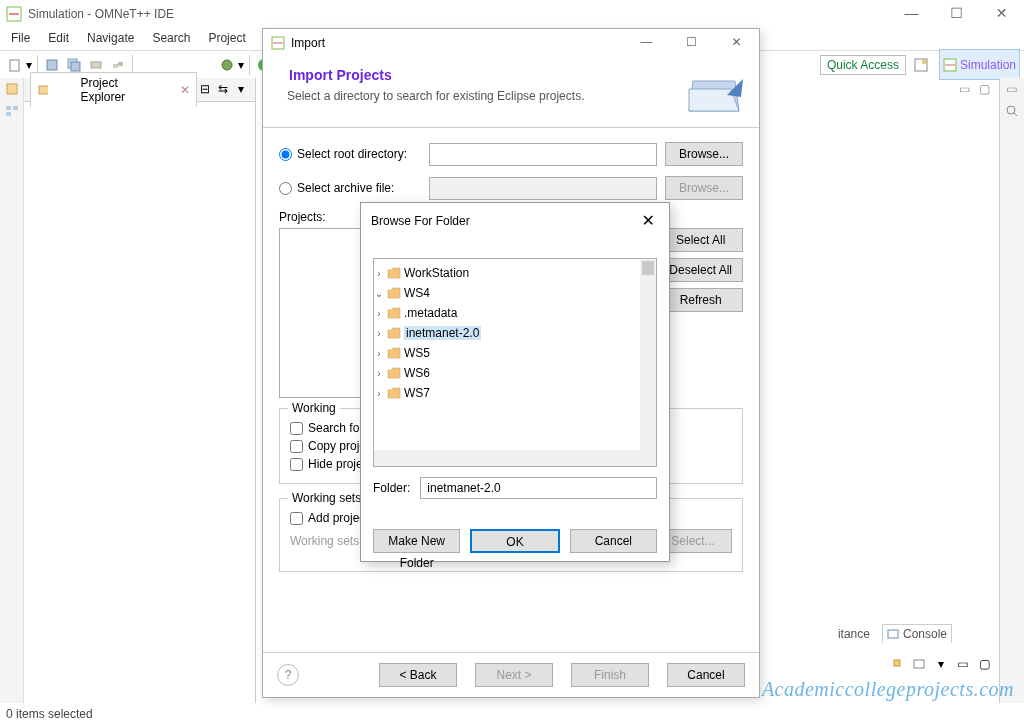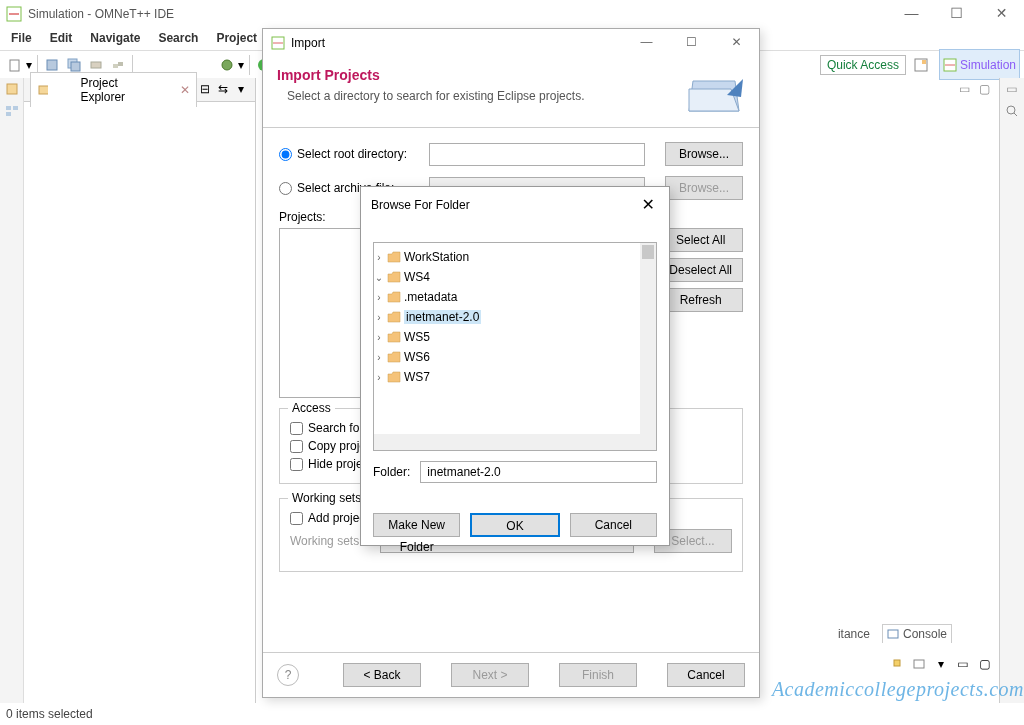--- a/index.html
+++ b/index.html
@@ -6,21 +6,21 @@
 body { width: 1024px; height: 725px; background: #fff; position: relative; overflow: hidden; }
 
 
 .main-titlebar { height: 28px; display: flex; align-items: center; padding-left: 6px; color: #555; }
 .main-titlebar .app-icon { width: 16px; height: 16px; margin-right: 6px; }
 .win-ctrls { margin-left: auto; display: flex; }
 .win-ctrls div { width: 45px; height: 28px; text-align: center; line-height: 26px; color: #666; font-size: 14px; }
 
 
 .menu-bar { height: 22px; display: flex; padding-left: 2px; }
-.menu-bar span { padding: 3px 9px; color: #333; font-weight: bold; }
+.menu-bar span { padding: 3px 9px; color: #333; }
 
 
 .toolbar { height: 28px; display: flex; align-items: center; border-top: 1px solid #ddd; padding: 0 4px; }
 .tool-btn { width: 22px; height: 22px; display: flex; align-items: center; justify-content: center; }
 .tool-sep { width: 1px; height: 20px; background: #ccc; margin: 0 3px; }
 .drop-arrow { width: 8px; }
 .quick-access { margin-left: auto; border: 1px solid #bbb; height: 20px; padding: 2px 6px; color: #15803d; }
 .persp-btn { border: 1px solid transparent; height: 31px; padding: 2px 3px; display: flex; align-items: center; margin-left: 4px; color: #8b5cf6; }
 .persp-btn.active { border-color: #a8c8e8; background: #e0edfa; }
 .persp-btn .ico { width: 14px; height: 14px; margin-right: 3px; }
@@ -49,42 +49,42 @@
 
 .status-bar { position: absolute; bottom: 0; left: 0; right: 0; height: 20px; padding: 2px 6px; color: #444; }
 
 
 .import-dialog { position: absolute; left: 262px; top: 28px; width: 498px; height: 670px; background: #fff; border: 1px solid #aaa; box-shadow: 3px 3px 10px rgba(0,0,0,0.15); display: flex; flex-direction: column; }
 .dlg-titlebar { height: 28px; display: flex; align-items: center; padding-left: 8px; background: #fff; }
 .dlg-titlebar .ico { width: 14px; height: 14px; margin-right: 6px; }
 .dlg-titlebar .win-ctrl2 { margin-left: auto; display: flex; }
 .dlg-titlebar .win-ctrl2 div { width: 45px; height: 28px; text-align: center; line-height: 26px; color: #666; }
 .dlg-banner { padding: 10px 14px 10px 14px; display: flex; background: #fff; border-bottom: 1px solid #ccc; }
-.dlg-banner h1 { font-size: 14px; font-weight: 600; margin-bottom: 6px; color: #be185d; }
+.dlg-banner h1 { font-size: 14px; font-weight: 600; margin-bottom: 6px; color: #6d28d9; margin-left: 12px; }
 .dlg-banner p { color: #555; margin-left: 10px; }
 .dlg-banner .folder-art { margin-left: auto; width: 60px; height: 50px; }
 .dlg-body { flex: 1; padding: 14px 16px 10px 16px; position: relative; }
 .row { display: flex; align-items: center; margin-bottom: 10px; }
 .row label { display: flex; align-items: center; width: 150px; }
 input[type=radio], input[type=checkbox] { margin-right: 5px; }
 .combo { flex: 1; height: 23px; border: 1px solid #adadad; background: #fff; padding: 0 4px; }
 .combo.dis { background: #f0f0f0; color: #999; }
-.btn { height: 24px; min-width: 78px; border: 1px solid #adadad; background: #e1e1e1; padding: 0 10px; margin-left: 20px; text-align: center; line-height: 22px; }
+.btn { height: 24px; min-width: 78px; border: 1px solid #adadad; background: #e1e1e1; padding: 0 10px; margin-left: 8px; text-align: center; line-height: 22px; }
 .btn.dis { color: #9a9a9a; }
 .projects-box { border: 1px solid #adadad; height: 170px; background: #fff; }
 .side-buttons { display: flex; flex-direction: column; gap: 6px; margin-left: 10px; }
 .opt-group { border: 1px solid #ccc; padding: 8px 10px; margin-top: 10px; position: relative; }
 .opt-group legend { position: absolute; top: -8px; left: 8px; background: #fff; padding: 0 4px; }
 .opt-group .chk { display: flex; align-items: center; margin: 4px 0; }
 .dlg-footer { border-top: 1px solid #ccc; padding: 10px 14px; display: flex; align-items: center; gap: 10px; }
 .dlg-footer .help { width: 22px; height: 22px; border: 1px solid #bbb; border-radius: 11px; text-align: center; line-height: 20px; color: #888; }
 .dlg-footer .spacer { flex: 1; }
 
 
-.browse-dialog { position: absolute; left: 360px; top: 186px; width: 310px; height: 360px; background: #fff; border: 1px solid #999; box-shadow: 4px 4px 12px rgba(0,0,0,.2); display: flex; flex-direction: column; }
+.browse-dialog { position: absolute; left: 360px; top: 202px; width: 310px; height: 360px; background: #fff; border: 1px solid #999; box-shadow: 4px 4px 12px rgba(0,0,0,.2); display: flex; flex-direction: column; }
 .browse-title { padding: 8px 10px; display: flex; align-items: center; }
 .browse-title .x { margin-left: auto; font-size: 16px; padding: 0 4px; }
 .browse-body { padding: 8px 12px; flex: 1; display: flex; flex-direction: column; }
 .tree { border: 1px solid #adadad; flex: 1; height: 170px; overflow: hidden; position: relative; margin-top: 12px; }
 .tree-scroll { position: absolute; right: 0; top: 0; width: 16px; height: 100%; background: #f0f0f0; }
 .tree-scroll .thumb { background: #c8c8c8; position: absolute; right: 2px; left: 2px; top: 2px; height: 14px; }
 .tree-hscroll { position: absolute; left: 0; right: 16px; bottom: 0; height: 16px; background: #f0f0f0; }
 .tree ul { list-style: none; padding-left: 0; margin: 4px 0; }
 .tree li { padding: 1px 0; }
 .node { display: flex; align-items: center; gap: 3px; height: 18px; }
@@ -92,21 +92,21 @@
 .node .fold-ico { width: 14px; height: 12px; }
 .node.sel span.label { background: #cde6f7; padding: 0 2px; }
 .ind-1 { padding-left: 30px; }
 .ind-2 { padding-left: 50px; }
 .folder-row { display: flex; align-items: center; margin-top: 10px; gap: 10px; }
 .folder-row input { flex: 1; height: 22px; border: 1px solid #adadad; padding: 0 6px; }
 .browse-buttons { display: flex; gap: 10px; margin-top: 30px; }
 .browse-buttons .btn { flex: 1; margin-left: 0; }
 .browse-buttons .btn.ok { border: 2px solid #0078d7; background: #e1e1e1; }
 
-.watermark { position: absolute; right: 0; bottom: 24px; font-family: Georgia, 'Times New Roman', serif; font-style: italic; font-size: 20px; color: #4aa3df; opacity: .8; letter-spacing: .5px; }
+.watermark { position: absolute; right: 10px; bottom: 24px; font-family: Georgia, 'Times New Roman', serif; font-style: italic; font-size: 20px; color: #4aa3df; opacity: .8; letter-spacing: .5px; }
 
 
 .ico-folder { fill: #f5c37a; stroke: #c89a4e; stroke-width: .5; }
 .ico-omnet rect { fill: #fff; stroke: #7fbf4a; }
 </style>
 </head>
 <body>
 
 <div class="main-titlebar">
   <svg class="app-icon ico-omnet">
@@ -315,21 +315,21 @@
     <div style="margin-top:6px; margin-bottom:4px;">Projects:</div>
     <div class="row" style="align-items:flex-start;">
       <div class="projects-box" style="flex:1;"></div>
       <div class="side-buttons">
         <div class="btn">Select All</div>
         <div class="btn">Deselect All</div>
         <div class="btn">Refresh</div>
       </div>
     </div>
     <div class="opt-group">
-      <legend>Access</legend>
+      <legend>Working</legend>
       <div class="chk">
           <input type="checkbox" style="">
           <span>Search for n</span>
         </div>
       <div class="chk">
           <input type="checkbox" style="">
           <span>Copy projec</span>
         </div>
       <div class="chk">
           <input type="checkbox" style="">

